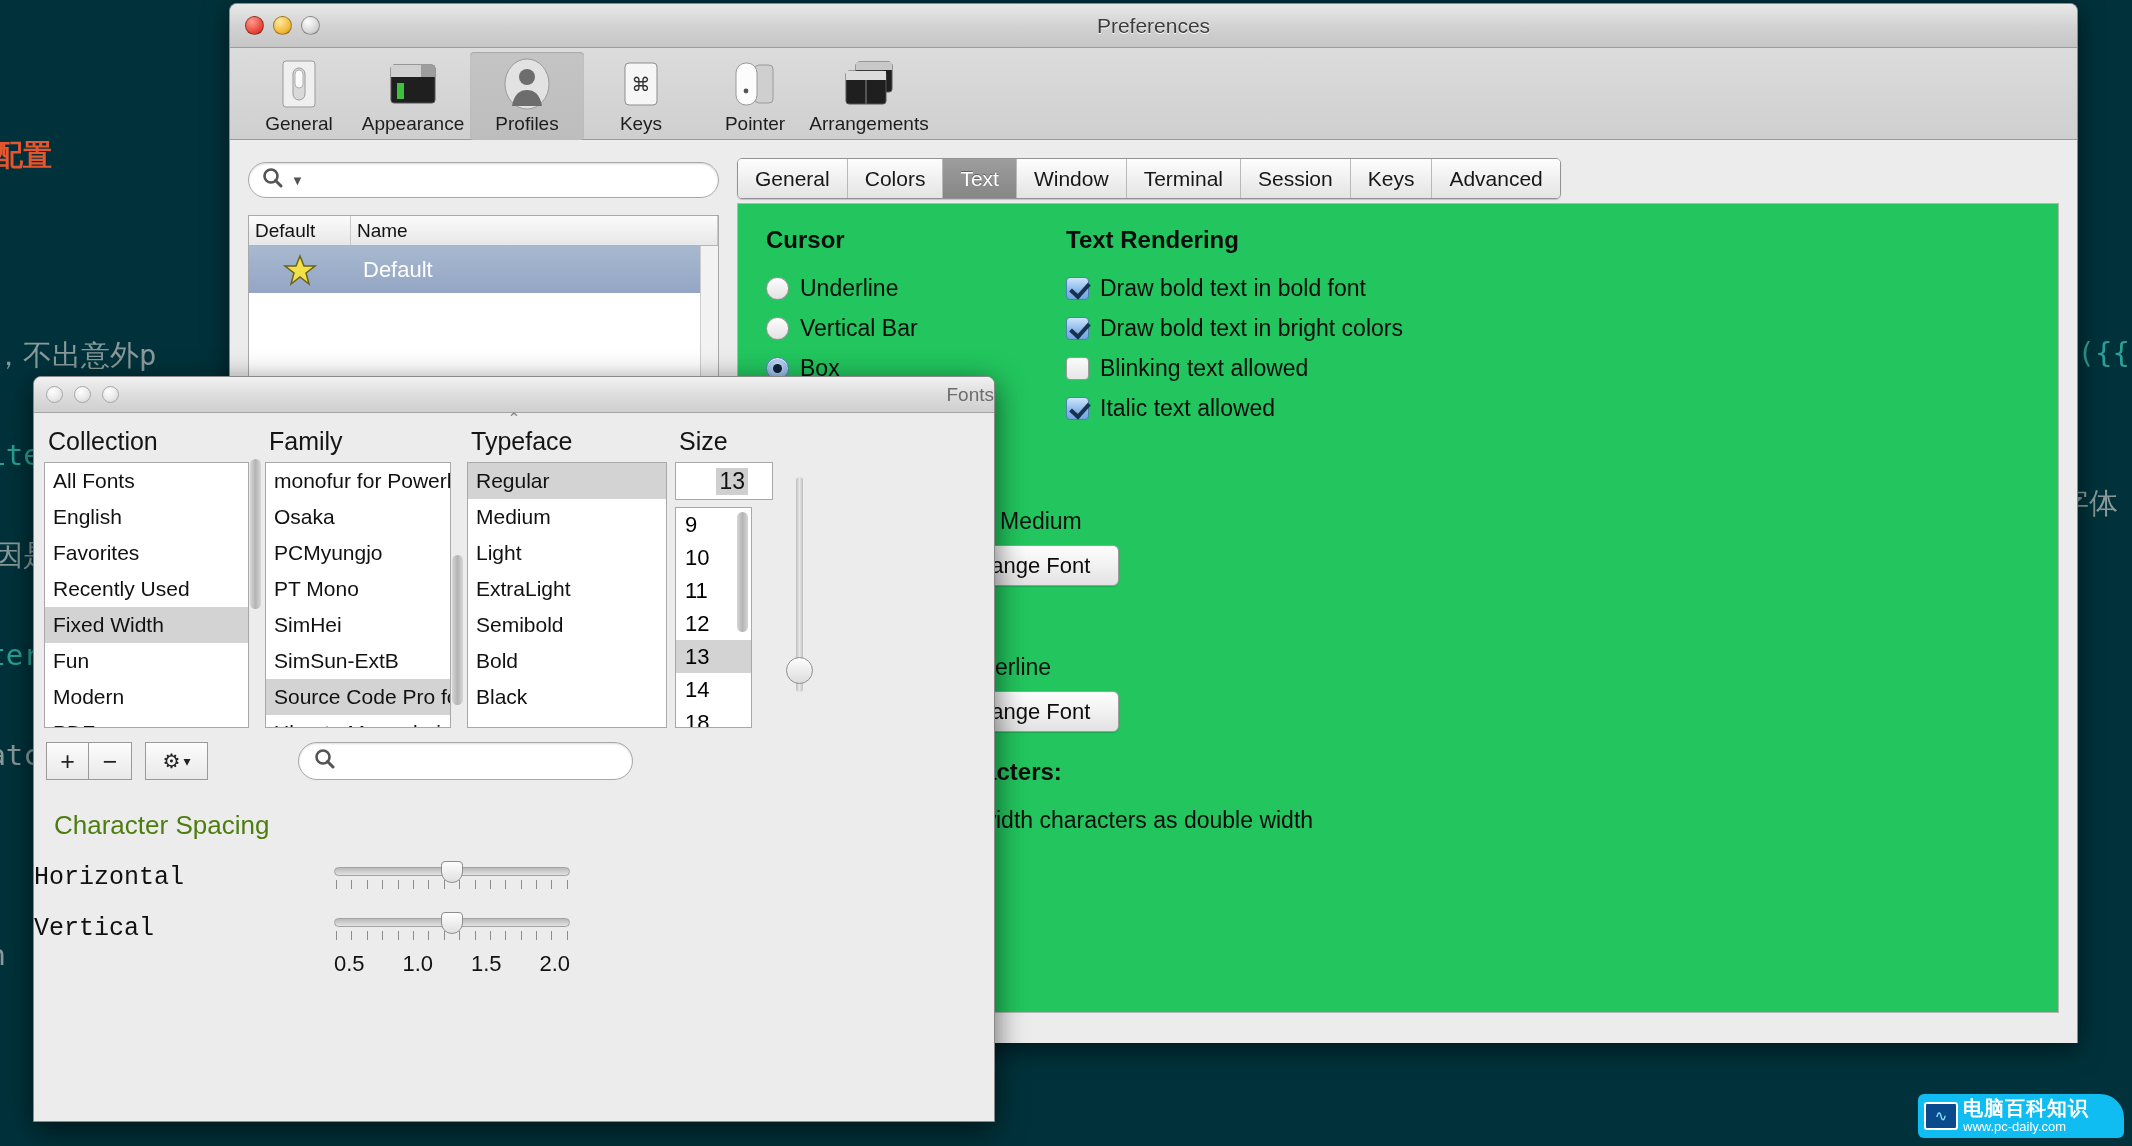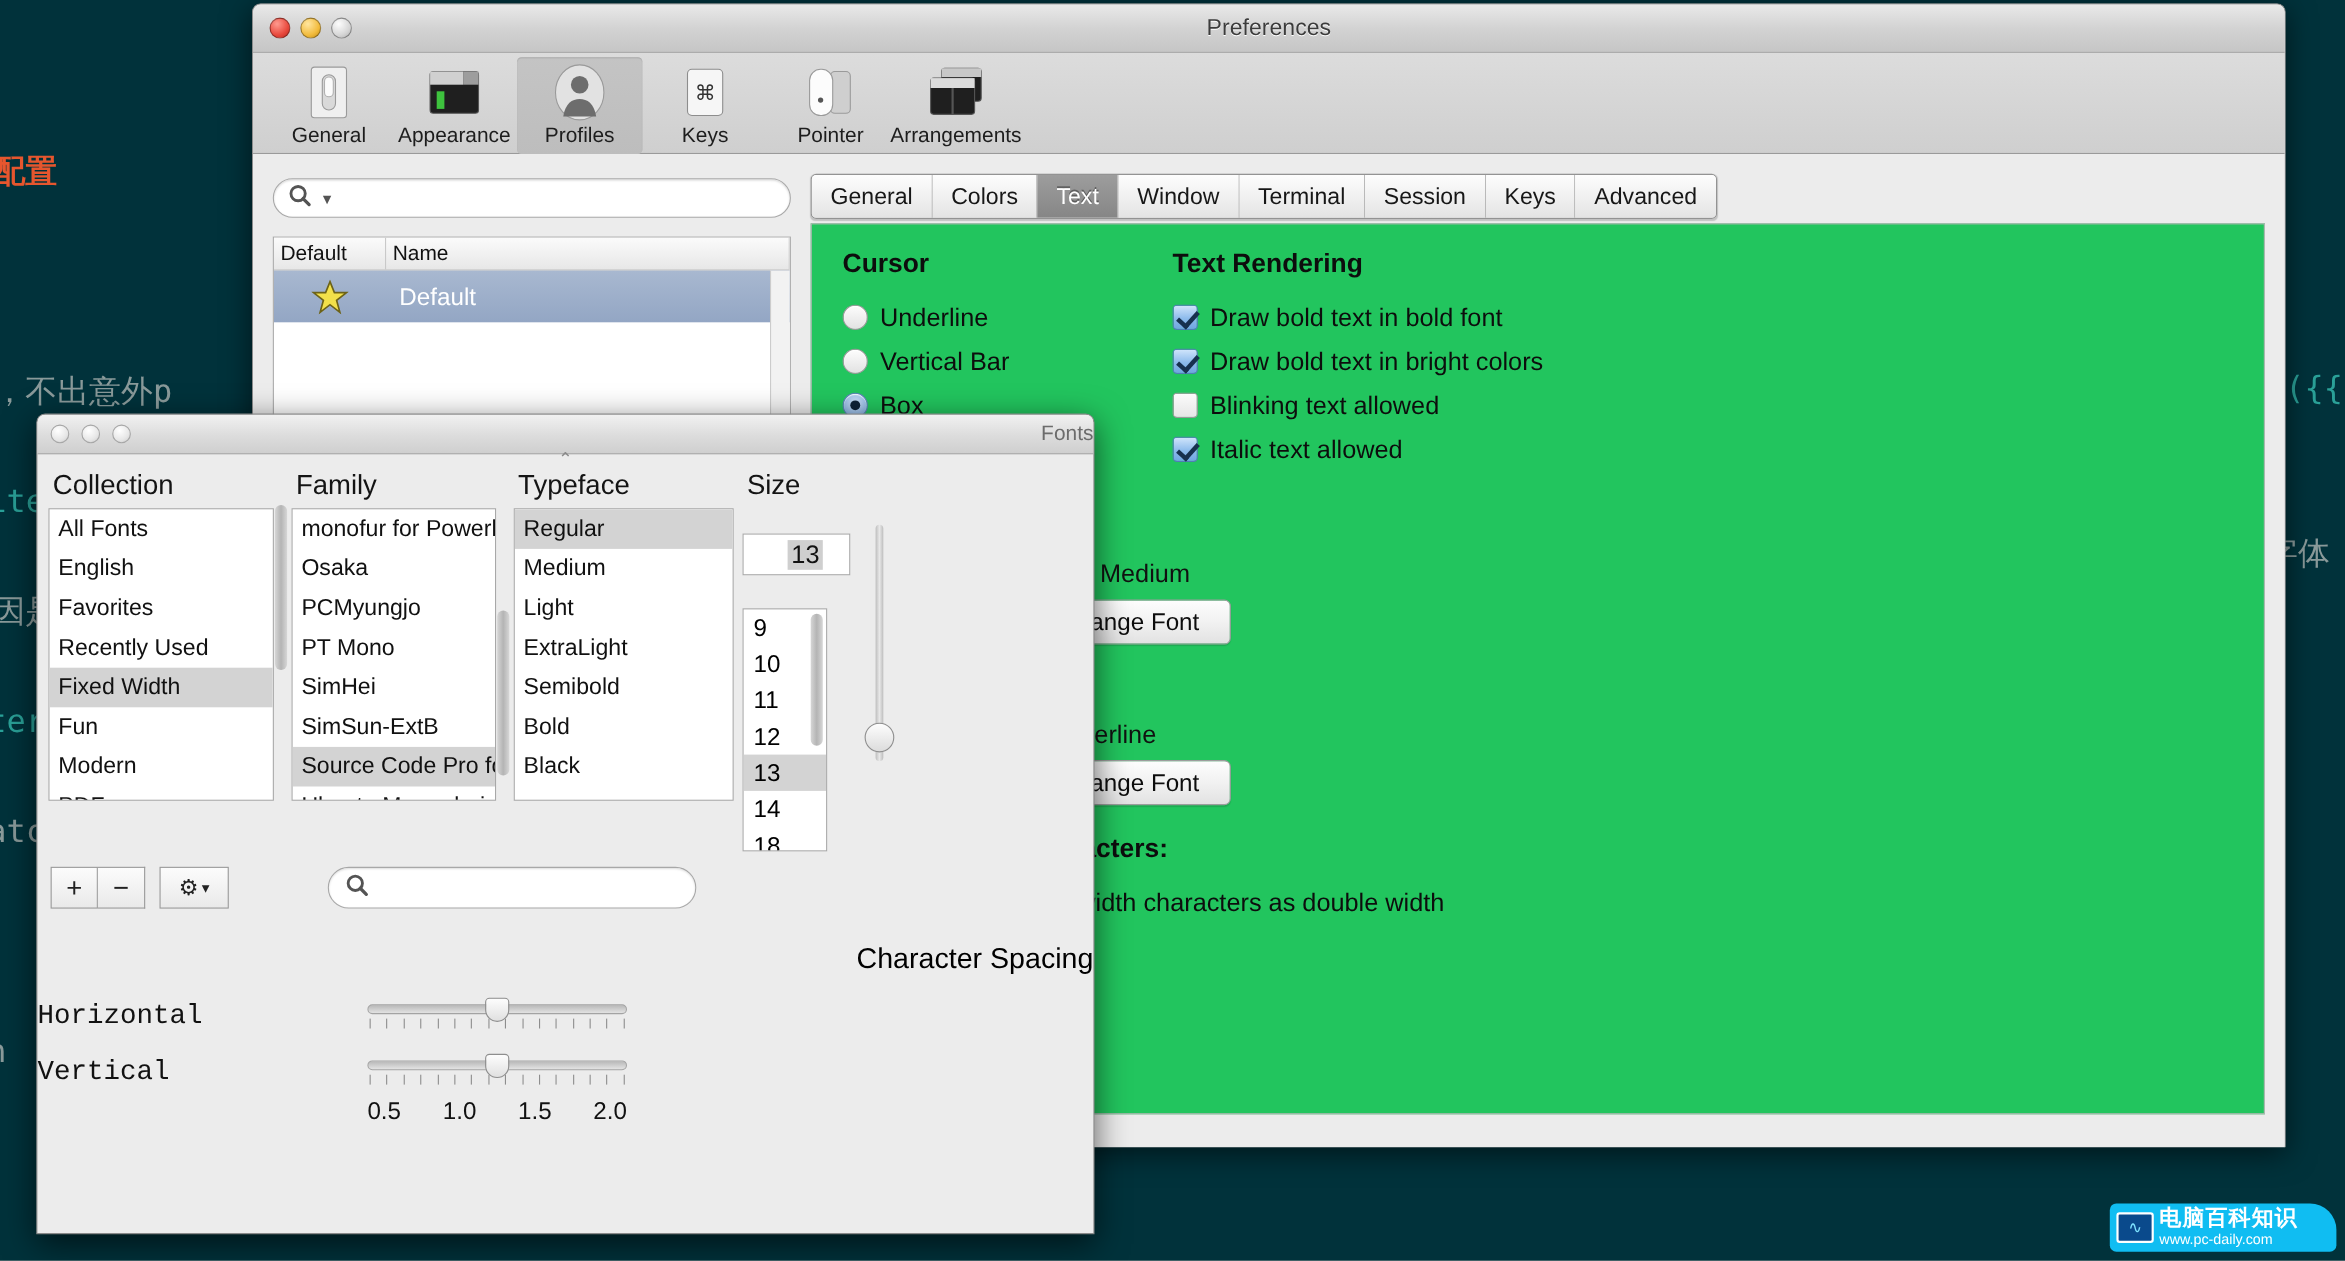--- a/index.html
+++ b/index.html
@@ -254,21 +254,21 @@
   }
   .fp-search {
     margin-left: 90px; width: 335px; height: 38px; border-radius: 19px;
     background: #fff; border: 1px solid #a8a8a8;
     box-shadow: inset 0 1px 2px rgba(0,0,0,.14);
     display: flex; align-items: center; padding-left: 14px;
   }
 
   
   .charspace { padding: 30px 0 0 0; }
-  .cs-title { text-align: right; font-size: 26px; color: #000000; padding-left: 20px; }
+  .cs-title { text-align: left; font-size: 26px; color: #4d7c0f; padding-left: 20px; }
   .cs-row { display: flex; align-items: center; margin-top: 22px; }
   .cs-label { width: 300px; text-align: left; font-size: 25px; color: #111; padding-right: 22px; font-family: Liberation Mono, monospace; }
   .cs-slider { width: 236px; position: relative; }
   .cs-track { height: 9px; border-radius: 5px;
       background: linear-gradient(to bottom,#b9b9b9,#e3e3e3); border: 1px solid #a3a3a3; }
   .cs-ticks { display: flex; justify-content: space-between; margin-top: 4px; padding: 0 2px; }
   .cs-tick { width: 1px; height: 9px; background: #8d8d8d; }
   .cs-knob {
       position: absolute; left: 50%; top: -6px; transform: translateX(-50%);
       width: 22px; height: 22px;
@@ -596,21 +596,21 @@
         <div class="fp-item selected">Regular</div>
         <div class="fp-item">Medium</div>
         <div class="fp-item">Light</div>
         <div class="fp-item">ExtraLight</div>
         <div class="fp-item">Semibold</div>
         <div class="fp-item">Bold</div>
         <div class="fp-item">Black</div>
       </div>
     </div>
 
-    <div class="fp-col" style="width:98px;margin-left:8px;gap:23px;">
+    <div class="fp-col" style="width:98px;margin-left:8px;">
       <div class="fp-col-head">Size</div>
       <div class="size-field">
         <span class="size-val">13</span>
       </div>
       <div class="size-list">
         <div class="size-item">9</div>
         <div class="size-item">10</div>
         <div class="size-item">11</div>
         <div class="size-item">12</div>
         <div class="size-item selected">13</div>

